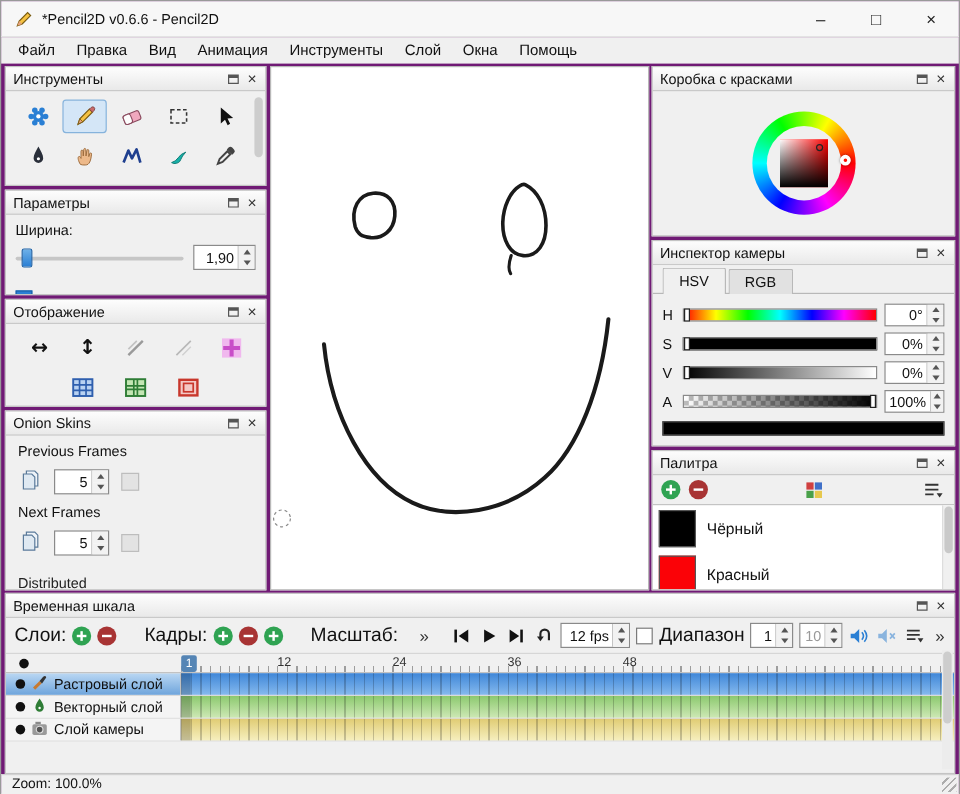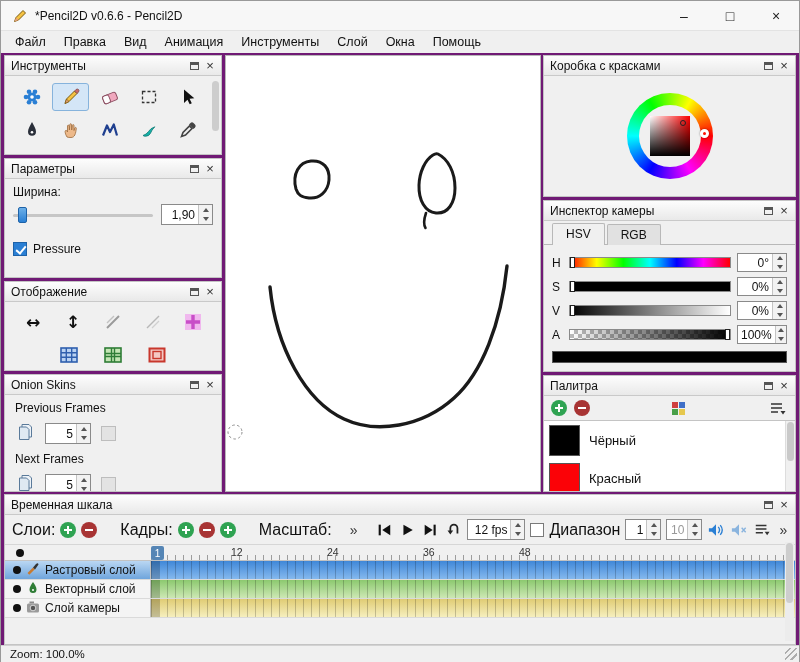--- a/index.html
+++ b/index.html
@@ -259,21 +259,21 @@
                 <path d="M3.5 16.5 L5 12.5 L11.5 6 L14 8.5 L7.5 15 Z" fill="none" stroke="#444" stroke-width="1.6"></path>
                 <path d="M11 4.5 L15.5 9 L17 7.5 Q18.5 6 17 4.5 L15.5 3 Q14 1.5 12.5 3 Z" fill="#444"></path>
               </svg>
           </span>
         </div>
         <span class="mini-vscroll">
             <span class="thumb"></span>
           </span>
       </div>
 
-      <div class="panel" style="height:120px;">
+      <div class="panel" style="height:88px;">
         <div class="panel-header">
           <span class="panel-title">Параметры</span>
           <span class="dock-btn">
               <span class="float-glyph"></span>
             </span>
           <span class="dock-btn">
               <span class="close-glyph">×</span>
             </span>
         </div>
         <div class="opt-body">

